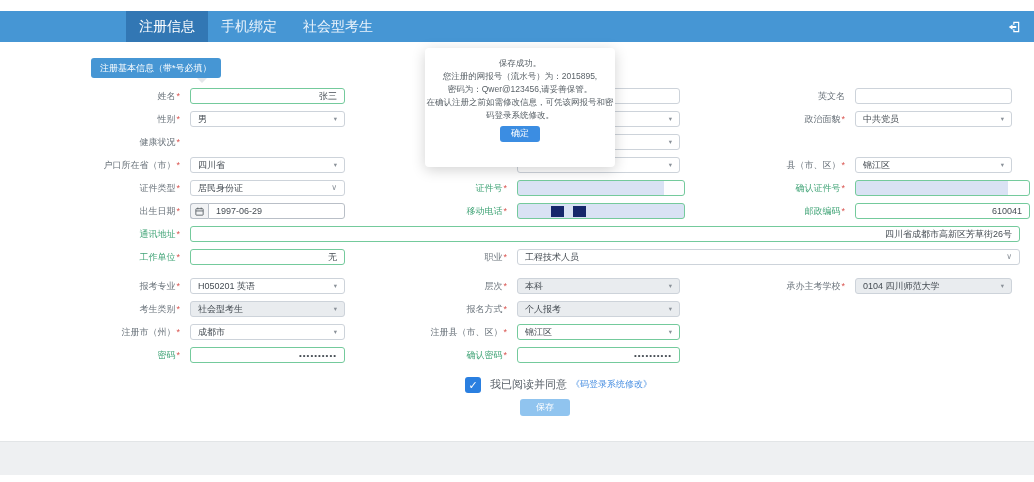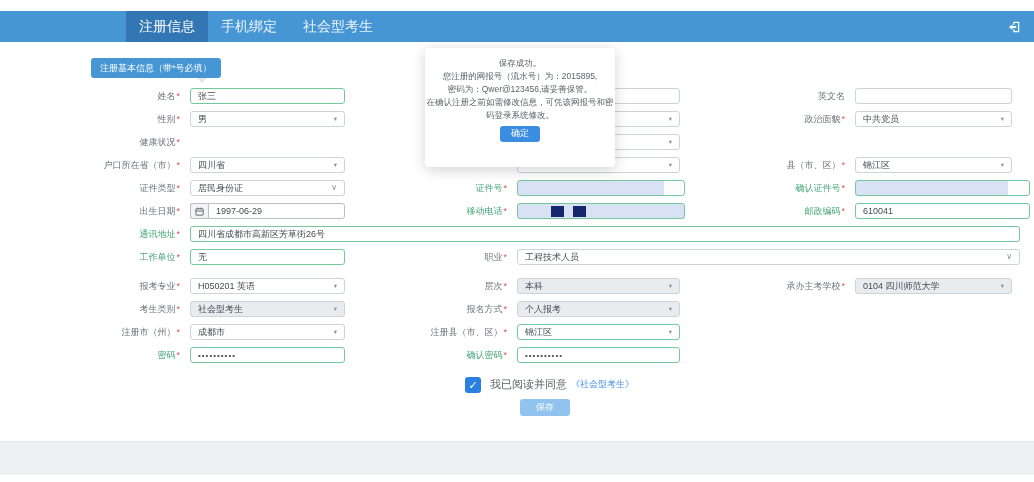--- a/index.html
+++ b/index.html
@@ -34,21 +34,21 @@
   .l3 { width:175px; flex:none; }
   .lbl.green { color:#41a477; }
   .star { color:#d9534f; font-style:normal; margin-left:1px; }
 
   .ctl { height:16px; border:1px solid #cdd3da; border-radius:3px; background:#fff;
          font-size:9px; color:#454c53; line-height:14px; padding:0 7px; flex:none;
          white-space:nowrap; overflow:hidden; }
   .sel { display:flex; align-items:center; justify-content:space-between; cursor:pointer; }
   .caret { font-size:6.5px; color:#8a9199; flex:none; margin-left:4px; }
   .caret.v2 { font-size:8px; }
-  .ctl.ok { border-color:#74ca9c; }
+  .ctl.ok { border-color:#74ca9c;text-align:right; }
   .ctl.dis { background:#e9ecef; }
   .ctl.redact { background:linear-gradient(to right,#d9e2f4 88%,#fdfdfe 88%); border-color:#74ca9c; }
   .ctl.redact.full { background:#d9e2f4; display:flex; align-items:center; }
   .blk { display:inline-block; width:13px; height:11px; background:#16276b; flex:none; }
   .w155{width:155px;} .w157{width:157px;gap:8px;} .w163{width:163px;} .w168{width:168px;}
   .w175{width:175px;} .wide{width:830px;} .occw{width:503px;}
   .dots { letter-spacing:1px; font-size:8px; line-height:15px; }
 
   .igroup { display:flex; width:155px; flex:none; }
   .iprepend { width:18px; height:16px; border:1px solid #b9bfc7; border-right:none;
@@ -317,21 +317,21 @@
       <div class="cell2">
         <div class="lbl l2 green"><span>确认密码</span><em class="star">*</em></div>
         <div class="ctl ok w163 dots">••••••••••</div>
       </div>
     </div>
 
     
     <div class="agree-row">
       <div class="checkbox">✓</div>
       <span class="agree-text">我已阅读并同意</span>
-      <a class="agree-link">《社会型考生》</a>
+      <a class="agree-link">《码登录系统修改》</a>
     </div>
 
     
     <button class="save-btn">保存</button>
   </div>
 
   <div class="modal">
     <div class="mline">保存成功。</div>
     <div class="mline">您注册的网报号（流水号）为：2015895,</div>
     <div class="mline">密码为：Qwer@123456,请妥善保管。</div>

